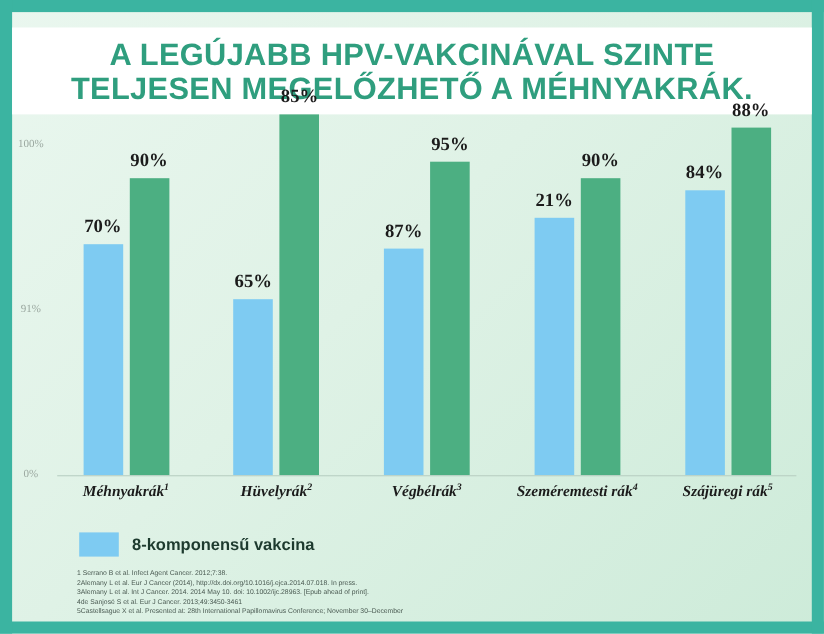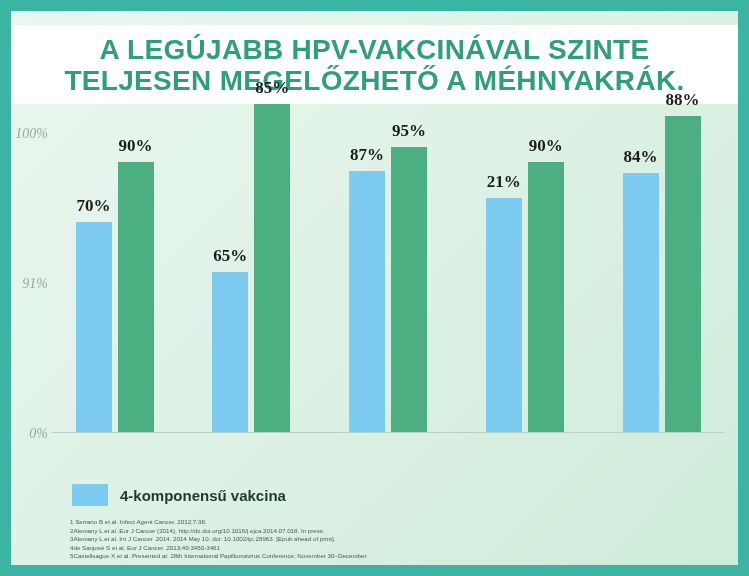--- a/index.html
+++ b/index.html
@@ -41,26 +41,25 @@
   }
 
   
   .plot{
     position:absolute;
     left:52px;top:132px;width:672px;height:300px;
   }
   .axis-label{
     position:absolute;
     color:#9aa79f;
-    font-size:14px;
-    font-style:italic;
+    font-size:10px;
     font-family:"Liberation Serif",serif;
     left:-44px;
     width:40px;
-    text-align:right;
+    text-align:center;
   }
   .axis-100{top:-6px;}
   .axis-50{top:144px;}
   .axis-0{top:294px;}
 
   .bars{
     position:absolute;left:0;bottom:0;width:672px;height:300px;
     display:flex;align-items:flex-end;
     justify-content:space-between;
   }
@@ -165,21 +164,21 @@
         </div>
         <div class="group">
           <div class="bar blue" style="height: 160px;">
             <span class="val">65%</span>
           </div>
           <div class="bar green" style="height: 328px;">
             <span class="val">85%</span>
           </div>
         </div>
         <div class="group">
-          <div class="bar blue" style="height: 261px; margin-top: 21px;">
+          <div class="bar blue" style="height: 206px; margin-top: 21px;">
             <span class="val">87%</span>
           </div>
           <div class="bar green" style="height: 285px;">
             <span class="val">95%</span>
           </div>
         </div>
         <div class="group">
           <div class="bar blue" style="height: 234px;">
             <span class="val">21%</span>
           </div>
@@ -193,25 +192,32 @@
           </div>
           <div class="bar green" style="height: 316px;">
             <span class="val">88%</span>
           </div>
         </div>
       </div>
   </div>
 
   <div class="baseline"></div>
 
+  <div class="cats" id="cats">
+      <div class="cat">Méhnyakrák<sup>1</sup></div>
+      <div class="cat">Hüvelyrák<sup>2</sup></div>
+      <div class="cat">Végbélrák<sup>3</sup></div>
+      <div class="cat">Szeméremtesti rák<sup>4</sup></div>
+      <div class="cat">Szájüregi rák<sup>5</sup></div>
+    </div>
 
   <div class="legend">
     <div class="legend-item first">
       <span class="swatch blue"></span>
-      <span class="legend-label">4-komponensű vakcina</span>
+      <span class="legend-label">8-komponensű vakcina</span>
     </div>
   </div>
 
   <div class="notes">
     <div>1 Serrano B et al. Infect Agent Cancer. 2012;7:38.</div>
     <div>2Alemany L et al. Eur J Cancer (2014), http://dx.doi.org/10.1016/j.ejca.2014.07.018. In press.</div>
     <div>3Alemany L et al. Int J Cancer. 2014. 2014 May 10. doi: 10.1002/ijc.28963. [Epub ahead of print].</div>
     <div>4de Sanjosé S et al. Eur J Cancer. 2013;49:3450-3461</div>
     <div>5Castellsague X et al. Presented at: 28th International Papillomavirus Conference; November 30–December</div>
   </div>

